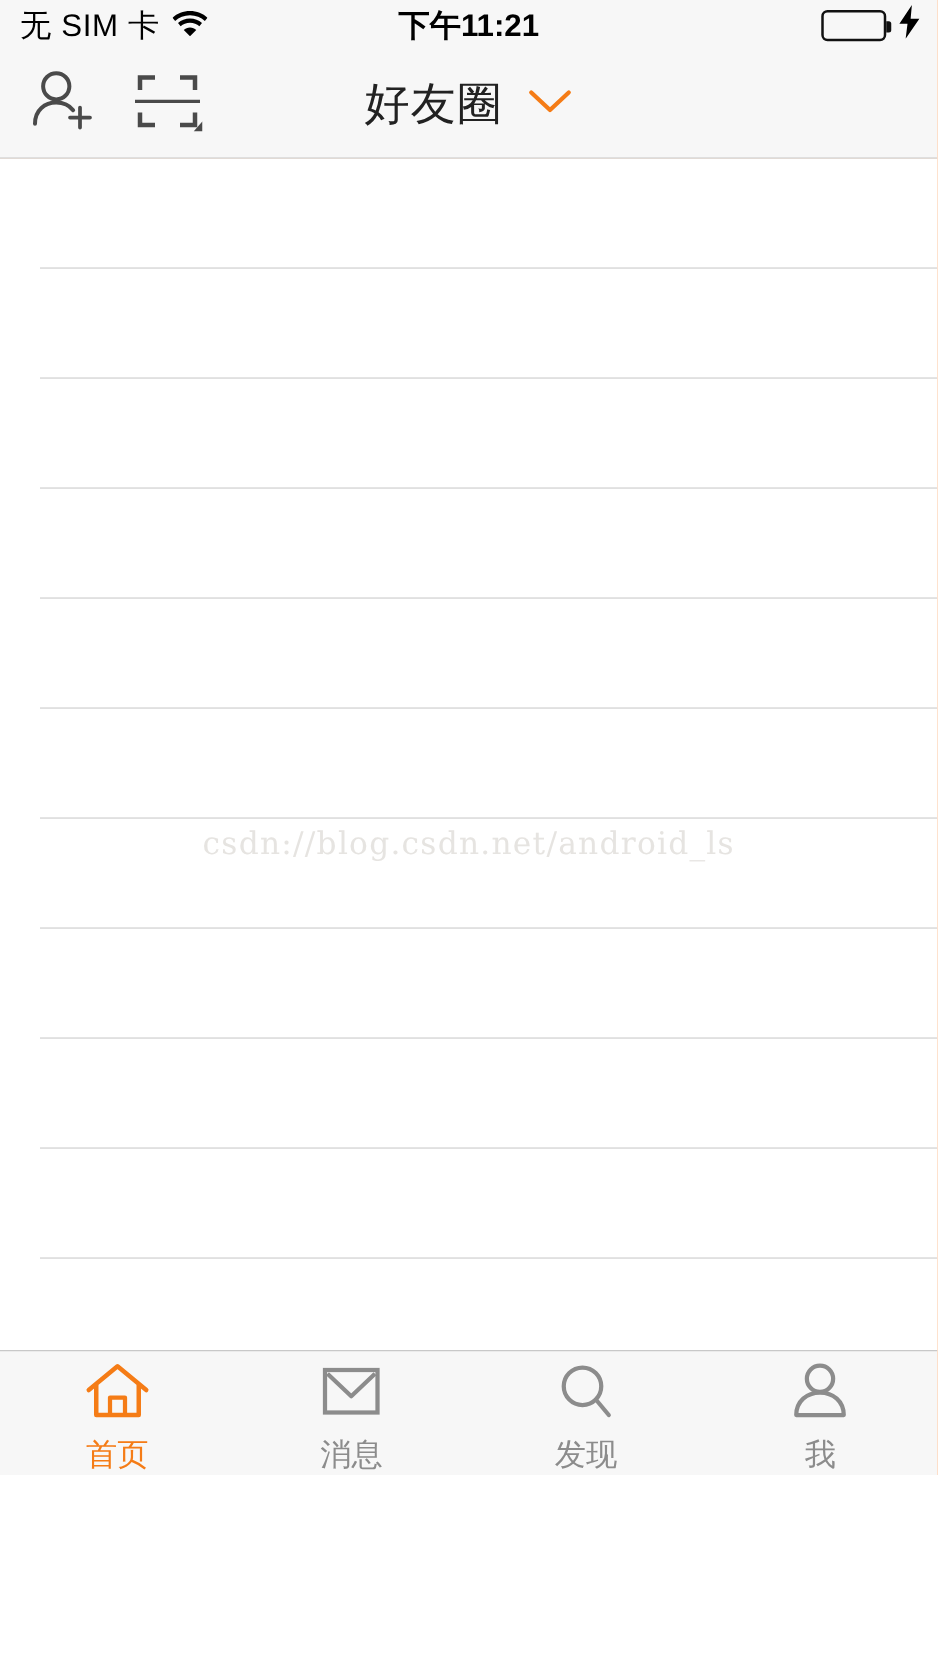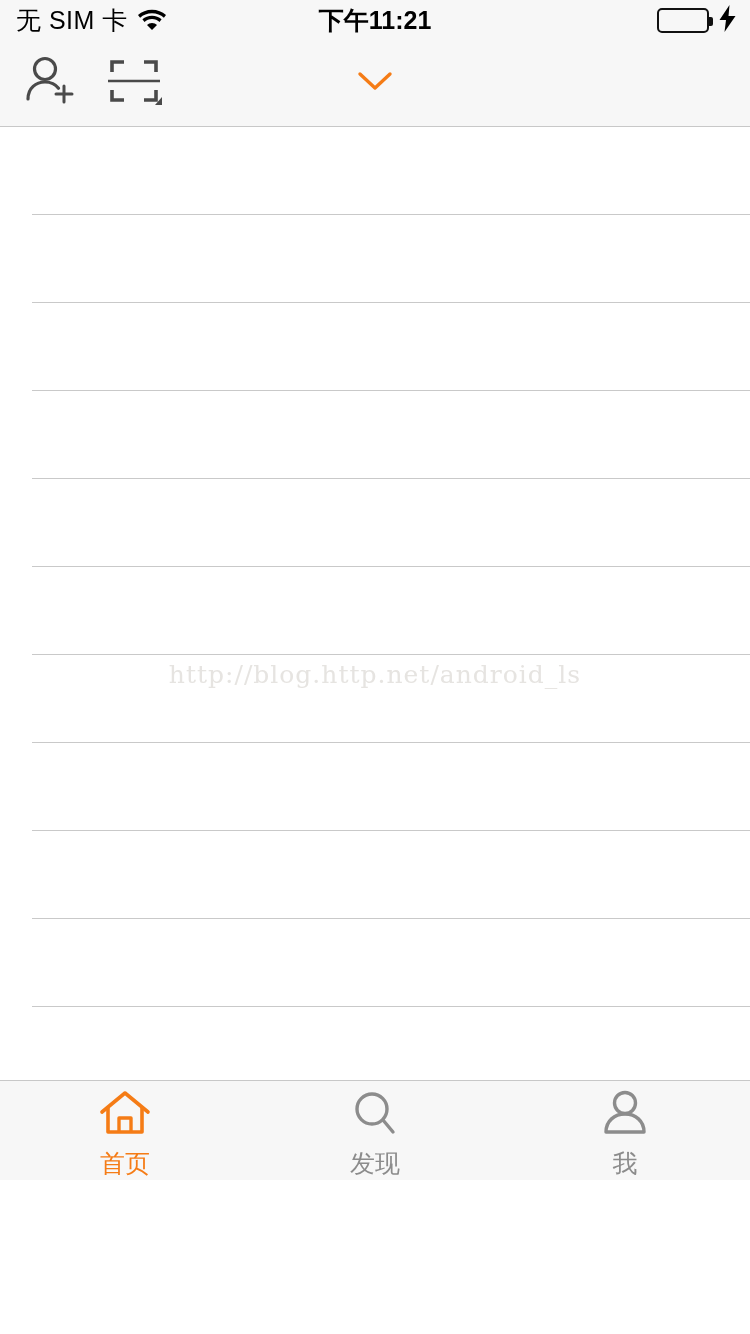--- a/index.html
+++ b/index.html
@@ -241,20 +241,21 @@
       <span>
         <svg width="56" height="56" viewBox="0 0 56 56">
           <circle cx="23" cy="16" r="10.5" fill="none" stroke="#4a4a4a" stroke-width="3.2"></circle>
           <path d="M6 46 c0 -11 8 -17 17 -17 c5.5 0 10.5 2.2 13.5 6.2" fill="none" stroke="#4a4a4a" stroke-width="3.2" stroke-linecap="round"></path>
           <path d="M42 33 v16 M34 41 h16" stroke="#4a4a4a" stroke-width="3" stroke-linecap="round"></path>
         </svg>
       </span>
     </div>
 
     <div class="nav-center">
+      <span class="nav-title">好友圈</span>
       <span class="chevron-down">
         <svg width="38" height="26" viewBox="0 0 38 26">
           <path d="M4 6 L19 20 L34 6" fill="none" stroke="#f57c16" stroke-width="3.4" stroke-linecap="round" stroke-linejoin="round"></path>
         </svg>
       </span>
     </div>
 
     <div class="nav-right">
       <span>
         <svg width="56" height="52" viewBox="0 0 56 52">
@@ -277,36 +278,45 @@
         <div class="list-item"><span></span><div class="divider"></div></div>
         <div class="list-item"><span></span><div class="divider"></div></div>
         <div class="list-item"><span></span><div class="divider"></div></div>
         <div class="list-item"><span></span><div class="divider"></div></div>
         <div class="list-item"><span></span><div class="divider"></div></div>
         <div class="list-item"><span></span><div class="divider"></div></div>
         <div class="list-item"><span></span><div class="divider"></div></div>
         <div class="list-item"><span></span><div class="divider"></div></div>
         <div class="list-item"><span></span><div class="divider"></div></div>
       </div>
-    <div class="watermark">http://blog.http.net/android_ls</div>
+    <div class="watermark">csdn://blog.csdn.net/android_ls</div>
   </div>
 
   <div class="tab-bar">
 
     <div class="tab active">
       <span class="tab-icon">
         <svg width="52" height="46" viewBox="0 0 52 46">
           <path d="M3 22 L26 3 L49 22" fill="none" stroke="#f57c16" stroke-width="3.6" stroke-linecap="round" stroke-linejoin="round"></path>
           <path d="M9 18 V42 H43 V18" fill="none" stroke="#f57c16" stroke-width="3.6" stroke-linejoin="round"></path>
           <path d="M20 42 V28 H32 V42" fill="none" stroke="#f57c16" stroke-width="3.4" stroke-linejoin="round"></path>
         </svg>
       </span>
       <span class="tab-label">首页</span>
     </div>
 
+    <div class="tab">
+      <span class="tab-icon">
+        <svg width="48" height="42" viewBox="0 0 48 42">
+          <rect x="3" y="4" width="42" height="34" fill="none" stroke="#8c8c8c" stroke-width="3.4"></rect>
+          <path d="M5 7 L24 25 L43 7" fill="none" stroke="#8c8c8c" stroke-width="3.4" stroke-linejoin="round"></path>
+        </svg>
+      </span>
+      <span class="tab-label">消息</span>
+    </div>
 
     <div class="tab">
       <span class="tab-icon">
         <svg width="48" height="46" viewBox="0 0 48 46">
           <circle cx="21" cy="19" r="15" fill="none" stroke="#8c8c8c" stroke-width="3.4"></circle>
           <path d="M32 30 L42 42" fill="none" stroke="#8c8c8c" stroke-width="3.4" stroke-linecap="round"></path>
         </svg>
       </span>
       <span class="tab-label">发现</span>
     </div>

